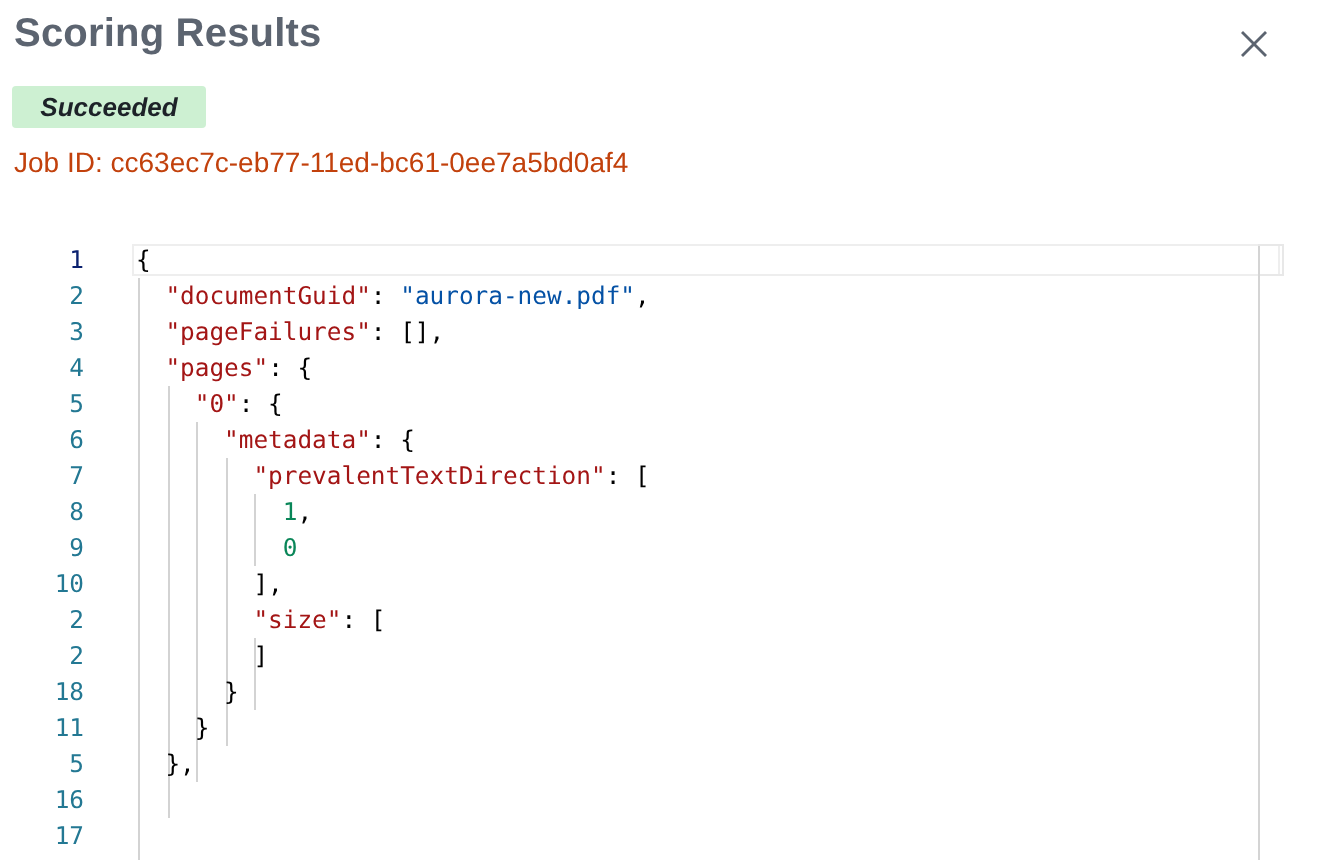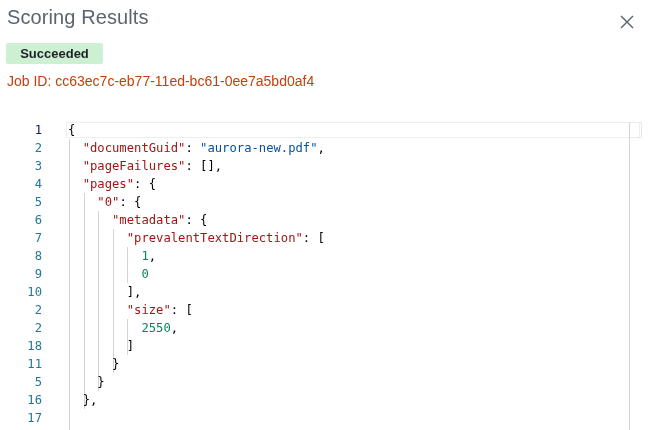--- a/index.html
+++ b/index.html
@@ -4,33 +4,33 @@
   <style>
     html, body { margin: 0; padding: 0; }
     body {
       width: 662px; height: 430px; overflow: hidden;
       background: #ffffff;
       font-family: "Liberation Sans", sans-serif;
       position: relative;
     }
     .title {
       position: absolute; left: 7px; top: 6px;
-      font-size: 20px; color: #5c6470; font-weight: normal;
+      font-size: 20px; color: #5c6470; font-weight: bold;
       letter-spacing: 0.1px;
     }
     .close-btn {
       position: absolute; left: 618px; top: 13px;
       width: 18px; height: 18px; cursor: pointer;
     }
     .badge {
       position: absolute; left: 6px; top: 43px;
       width: 97px; height: 21px;
       background: #cdf0d2; border-radius: 2px;
       font-size: 13px; font-weight: bold; color: #1d2228;
-      display: flex; align-items: center; justify-content: center;
+      display: flex; align-items: center; justify-content: center; font-style: italic;
     }
     .job-id {
       position: absolute; left: 7px; top: 73px;
       font-size: 14px; color: #c2410c;
     }
     .editor {
       position: absolute; left: 0; top: 121px; width: 662px; height: 309px;
       font-family: "DejaVu Sans Mono", monospace; font-size: 12.2px;
     }
     .gutter {
@@ -121,19 +121,18 @@
       <div class="line"><span>  </span><span class="k">"documentGuid"</span><span class="p">: </span><span class="s">"aurora-new.pdf"</span><span class="p">,</span></div>
       <div class="line"><span>  </span><span class="k">"pageFailures"</span><span class="p">: [],</span></div>
       <div class="line"><span>  </span><span class="k">"pages"</span><span class="p">: {</span></div>
       <div class="line"><span>    </span><span class="k">"0"</span><span class="p">: {</span></div>
       <div class="line"><span>      </span><span class="k">"metadata"</span><span class="p">: {</span></div>
       <div class="line"><span>        </span><span class="k">"prevalentTextDirection"</span><span class="p">: [</span></div>
       <div class="line"><span>          </span><span class="n">1</span><span class="p">,</span></div>
       <div class="line"><span>          </span><span class="n">0</span></div>
       <div class="line"><span>        </span><span class="p">],</span></div>
       <div class="line"><span>        </span><span class="k">"size"</span><span class="p">: [</span></div>
-      <div class="line"><span>          </span><span class="n">2550</span><span class="p">,</span></div>
       <div class="line"><span>        </span><span class="p">]</span></div>
       <div class="line"><span>      </span><span class="p">}</span></div>
       <div class="line"><span>    </span><span class="p">}</span></div>
       <div class="line"><span>  </span><span class="p">},</span></div>
     </div>
 </div>
 
 </body></html>

